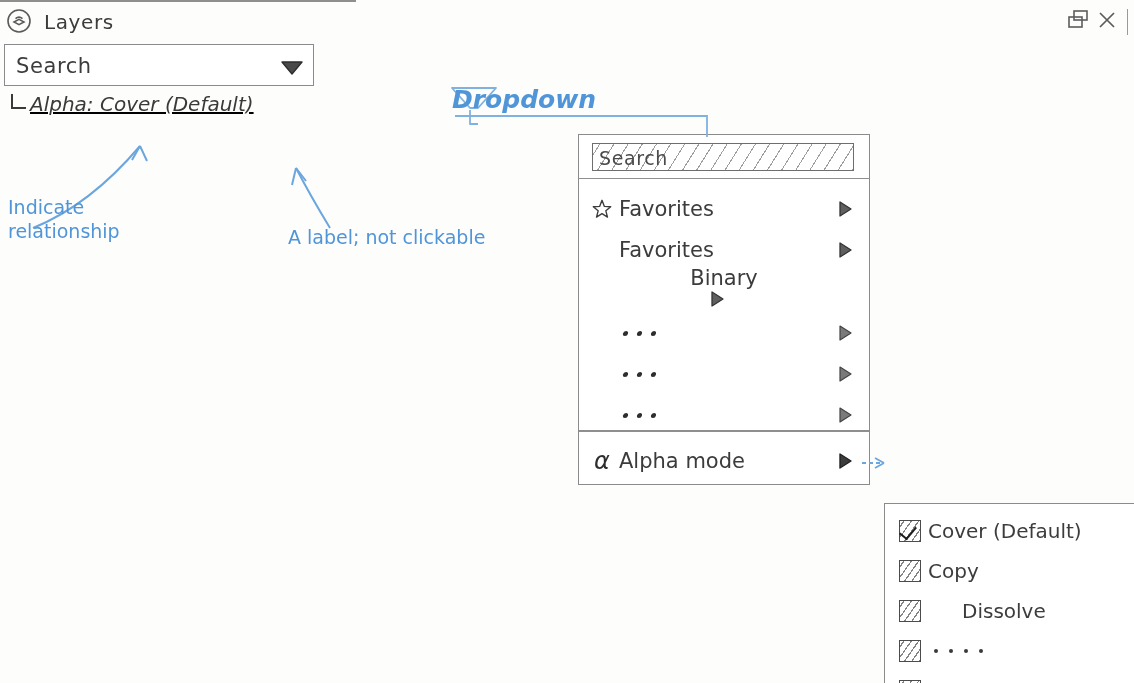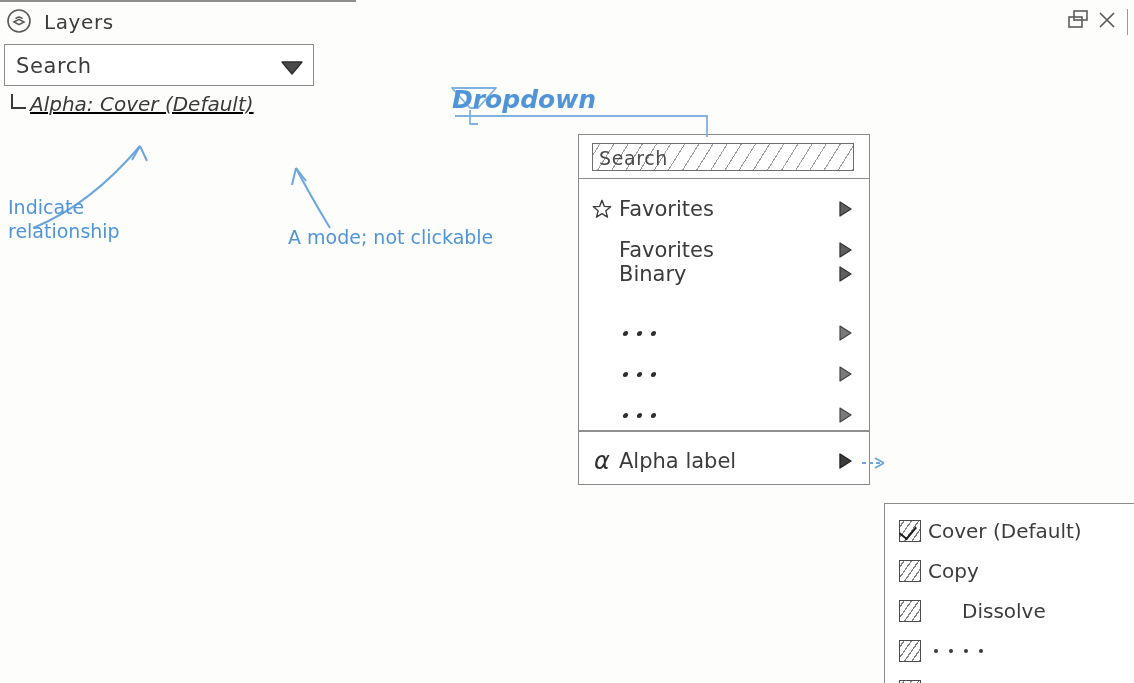--- a/index.html
+++ b/index.html
@@ -363,21 +363,21 @@
     <div class="menu-row" style="top:95px;">
       <span class="mi-icon"></span>
       <span class="mi-label">Favorites</span>
       <span class="mi-chevron">
         <svg width="18" height="18" viewBox="0 0 18 18">
           <path d="M4 2 L15 9 L4 16 Z" fill="#5f5f5f" stroke="#333" stroke-width="1.3" stroke-linejoin="round"></path>
         </svg>
       </span>
     </div>
 
-    <div class="menu-row" style="top:119px;">
+    <div class="menu-row" style="top:131px;flex-direction:column;">
       <span class="mi-icon"></span>
       <span class="mi-label">Binary</span>
       <span class="mi-chevron">
         <svg width="18" height="18" viewBox="0 0 18 18">
           <path d="M4 2 L15 9 L4 16 Z" fill="#5f5f5f" stroke="#333" stroke-width="1.3" stroke-linejoin="round"></path>
         </svg>
       </span>
     </div>
 
     <div class="menu-row" style="top:178px;">
@@ -425,21 +425,21 @@
         <svg width="18" height="18" viewBox="0 0 18 18">
           <path d="M4 2 L15 9 L4 16 Z" fill="#7a7a7a" stroke="#444" stroke-width="1.2" stroke-linejoin="round"></path>
         </svg>
       </span>
     </div>
 
     <div id="alpha-mode-sep"></div>
 
     <div class="menu-row" style="top:303px; height:46px;">
       <span class="mi-icon" style="font-size:24px; color:#2e2e2e; font-style:italic;">α</span>
-      <span class="mi-label">Alpha label</span>
+      <span class="mi-label">Alpha mode</span>
       <span class="mi-chevron">
         <svg width="18" height="18" viewBox="0 0 18 18">
           <path d="M4 2 L15 9 L4 16 Z" fill="#3c3c3c" stroke="#222" stroke-width="1.4" stroke-linejoin="round"></path>
         </svg>
       </span>
     </div>
   </div>
 
   <div id="submenu-panel" class="panel">
 
@@ -496,15 +496,15 @@
 
     <path d="M862 463 L884 463" stroke="#6ba6de" stroke-width="1.8" fill="none" stroke-dasharray="4 3"></path>
     <path d="M884 463 L875 458 M884 463 L875 468" stroke="#6ba6de" stroke-width="1.8" fill="none"></path>
   </svg>
 
   <div class="anno" style="left:452px; top:84px; font-size:25px;font-weight:bold;">Dropdown</div>
 
   <div class="anno" style="left:8px; top:196px; font-size:19px; font-style:normal;">Indicate
 relationship</div>
 
-  <div class="anno" style="left:288px; top:226px; font-size:19px; font-style:normal;">A mode; not clickable</div>
+  <div class="anno" style="left:288px; top:226px; font-size:19px; font-style:normal;">A label; not clickable</div>
 
 </div>
 
 </body></html>

